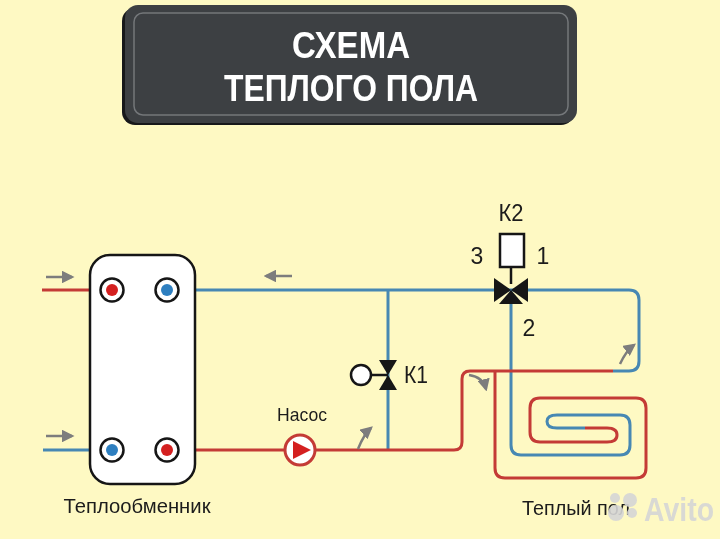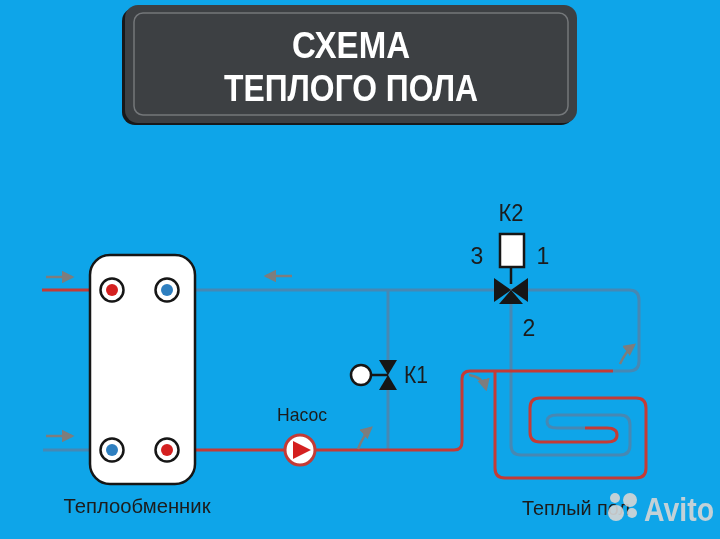--- a/index.html
+++ b/index.html
@@ -1,16 +1,16 @@
 <!DOCTYPE html>
 <html><head>
 <meta charset="utf-8">
 <style>
   html,body{margin:0;padding:0;background:#ffffff;}
-  .stage{position:relative;width:720px;height:539px;background:#0ea5e9;overflow:hidden;
+  .stage{position:relative;width:720px;height:539px;background:#fef9c3;overflow:hidden;
          font-family:"Liberation Sans", sans-serif;text-align:right;}
   svg{display:block;}
   text{font-family:"Liberation Sans", sans-serif;}
   .banner-title{fill:#ffffff;font-weight:bold;font-size:37px;}
   .lbl{fill:#1c1c1c;}
   .lbl-big{font-size:21px;}
   .lbl-mid{font-size:19px;}
   .lbl-tag{font-size:23px;}
   .pipe-hot{stroke:#c43b36;stroke-width:3;fill:none;}
   .pipe-cold{stroke:#4788b3;stroke-width:3;fill:none;}

